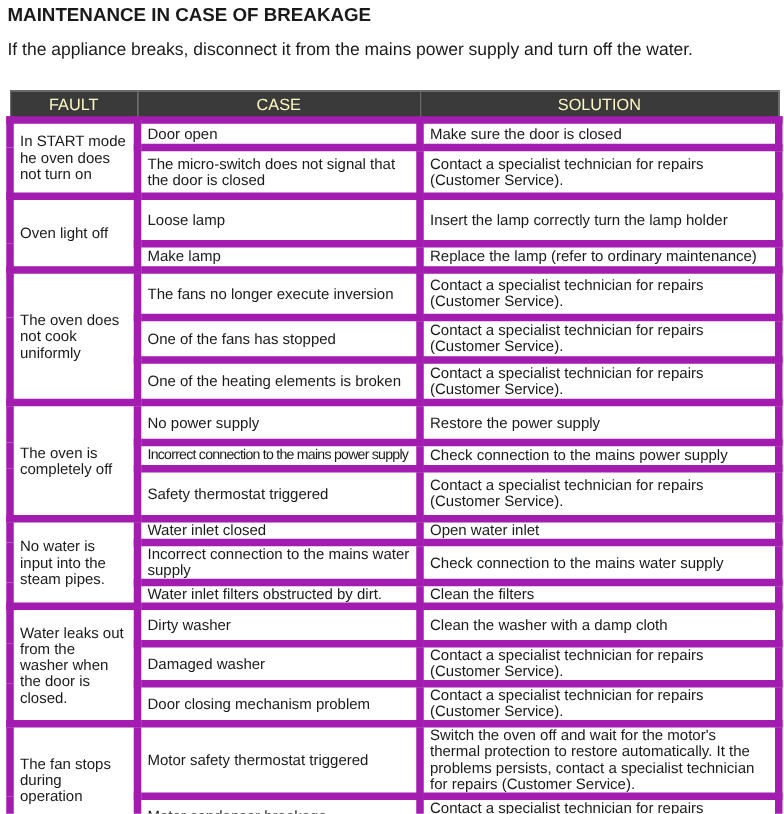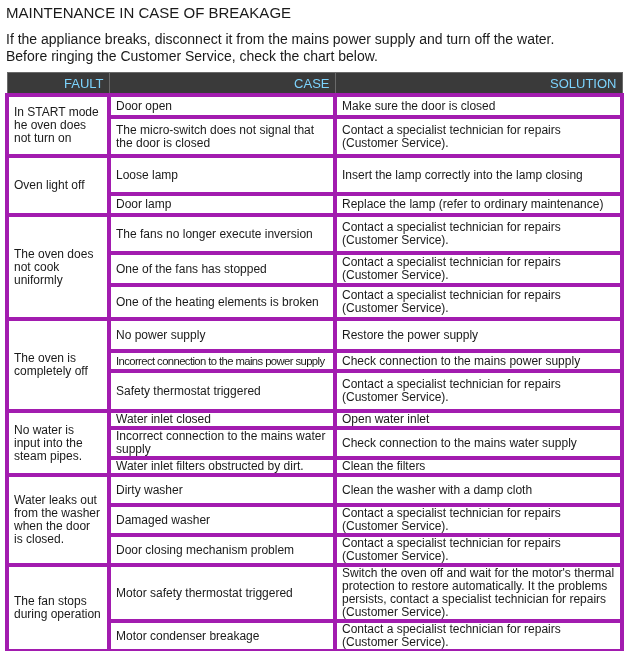--- a/index.html
+++ b/index.html
@@ -1,35 +1,34 @@
 <!DOCTYPE html>
 <html><head>
 <meta charset="utf-8">
 <style>
   html, body { margin:0; padding:0; background:#ffffff; }
   body { width:627px; height:651px; position:relative; overflow:hidden;
          font-family:"Liberation Sans", sans-serif; color:#1a1a1a; }
-  .title { position:absolute; left:6px; top:4px; font-weight:normal; font-size:15px; letter-spacing:0px; }
+  .title { position:absolute; left:6px; top:4px; font-weight:bold; font-size:15px; letter-spacing:0px; }
   .intro { position:absolute; left:6px; top:31px; font-size:14px; line-height:17px; }
   table { position:absolute; left:5px; top:72px; width:615px; border-collapse:collapse;
           font-size:12px; line-height:13px; table-layout:fixed; }
-  th { background:#3a3a3a; color:#7dd3fc; font-weight:normal; text-align:right;
+  th { background:#3a3a3a; color:#fef9c3; font-weight:normal; text-align:center;
        padding:2px 5px; height:16px; font-size:13px; border:1px solid #6a6a6a; }
-  td { border:4px solid #a21caf; padding:1px 5px; vertical-align:middle; }
+  td { border:6px solid #a21caf; padding:1px 5px; vertical-align:middle; }
   td.fault { vertical-align:middle; }
   .compact { font-size:11.3px; letter-spacing:-0.6px; }
   tr.sep-top td { border-top:3px double #6f6f6f; }
 </style>
 </head>
 <body>
 
 <div class="title">MAINTENANCE IN CASE OF BREAKAGE</div>
 <div class="intro">
   <div>If the appliance breaks, disconnect it from the mains power supply and turn off the water.</div>
-  <div>Before ringing the Customer Service, check the chart below.</div>
 </div>
 
 <table>
   <colgroup>
     <col style="width:102px">
     <col style="width:226px">
     <col style="width:287px">
   </colgroup>
   <thead>
     <tr>
@@ -46,24 +45,24 @@
       <td>Make sure the door is closed</td>
     </tr>
     <tr style="height:39px">
       <td>The micro-switch does not signal that the door is closed</td>
       <td>Contact a specialist technician for repairs (Customer Service).</td>
     </tr>
 
     <tr style="height:38px">
       <td class="fault" rowspan="2">Oven light off</td>
       <td>Loose lamp</td>
-      <td>Insert the lamp correctly into the lamp closing</td>
+      <td>Insert the lamp correctly turn the lamp holder</td>
     </tr>
     <tr style="height:21px">
-      <td>Door lamp</td>
+      <td>Make lamp</td>
       <td>Replace the lamp (refer to ordinary maintenance)</td>
     </tr>
 
     <tr style="height:38px">
       <td class="fault" rowspan="3">The oven does not cook uniformly</td>
       <td>The fans no longer execute inversion</td>
       <td>Contact a specialist technician for repairs (Customer Service).</td>
     </tr>
     <tr style="height:20px">
       <td>One of the fans has stopped</td>

